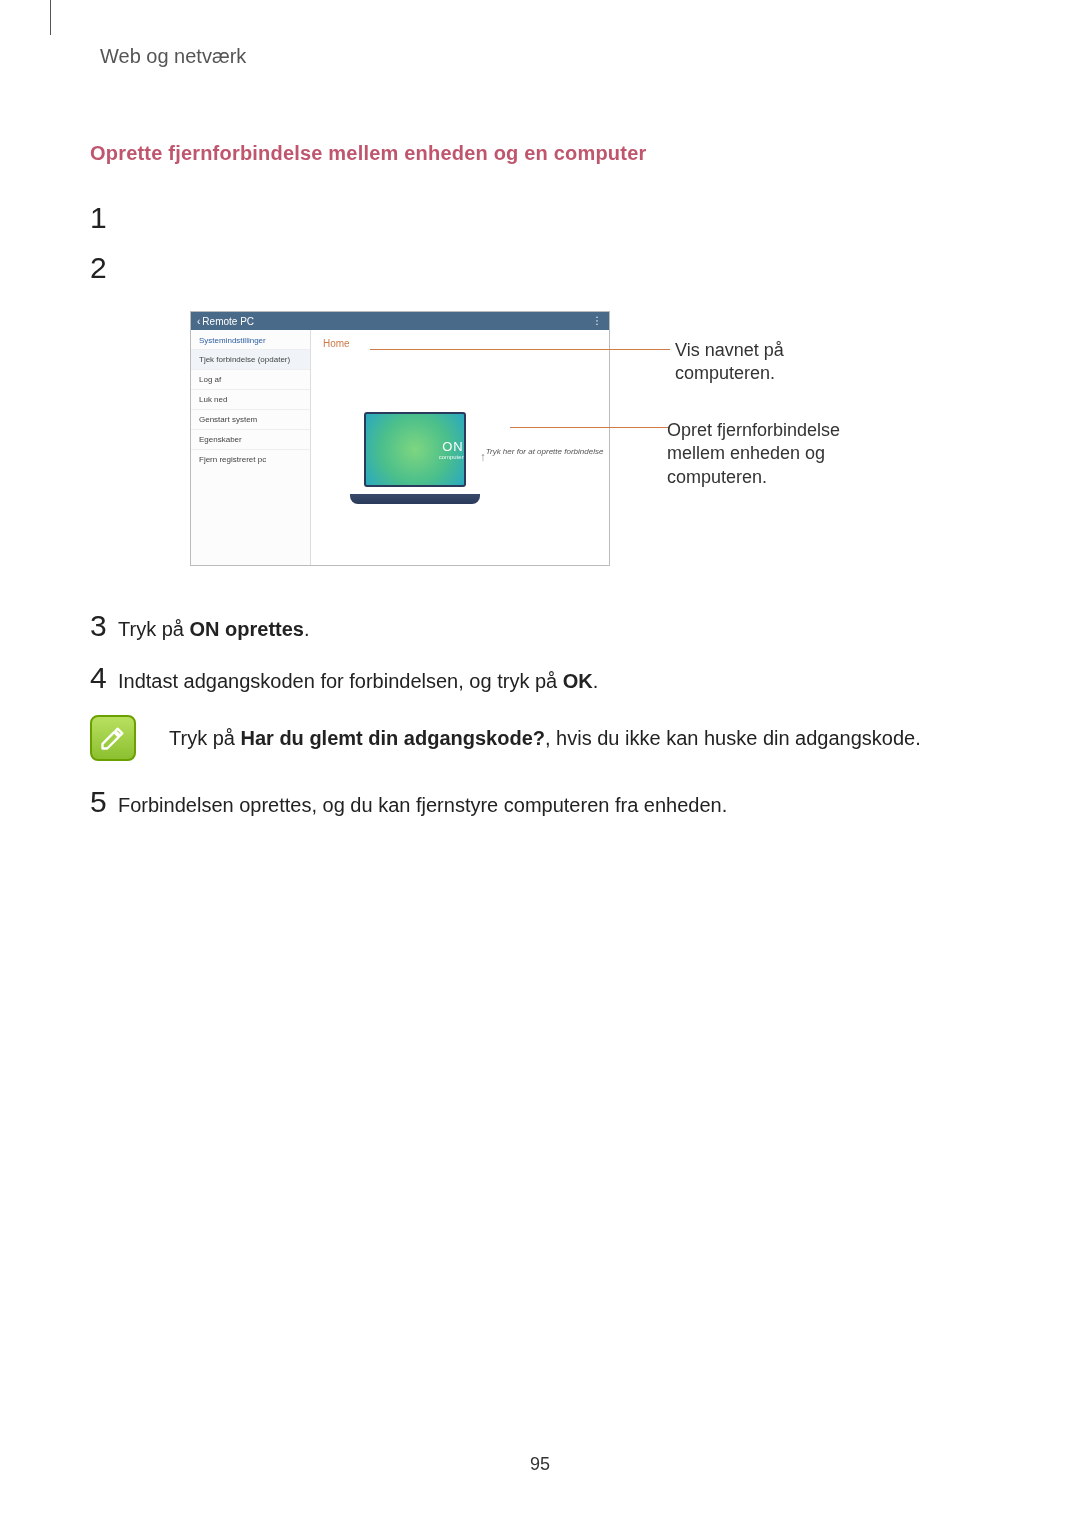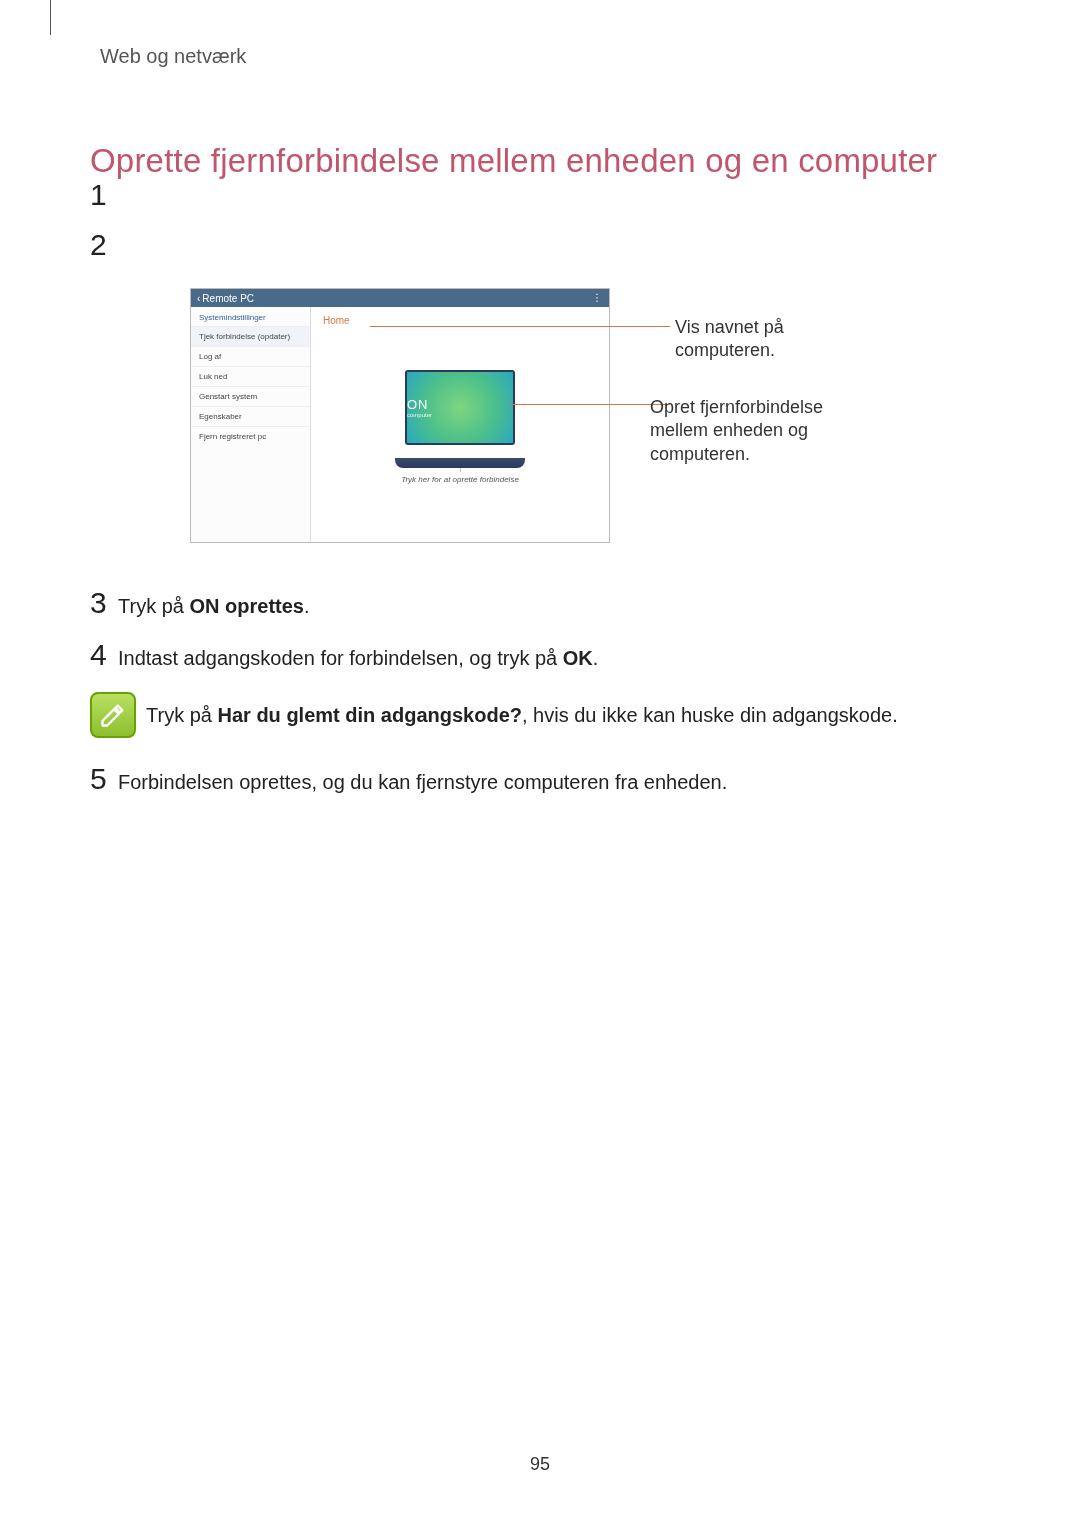--- a/index.html
+++ b/index.html
@@ -23,22 +23,23 @@
     padding: 45px 90px 0 90px;
   }
   .breadcrumb {
     font-size: 20px;
     color: #555;
     margin-bottom: 74px;
     margin-left: 10px;
   }
   h1.title {
     color: #c0566e;
-    font-size: 33px;
-    font-weight: normal;
+    font-size: 20px;
+    font-weight: bold;
+    margin-bottom: 38px;
     letter-spacing: 0.2px;
   }
   .step {
     display: flex;
     align-items: baseline;
     margin-bottom: 20px;
   }
   .step-num {
     font-size: 30px;
     font-weight: 400;
@@ -101,47 +102,47 @@
   .dev-side-item {
     font-size: 8px;
     color: #444;
     padding: 5px 8px;
     border-top: 1px solid #eee;
   }
   .dev-side-item.sel { background: #f0f4f8; }
   .dev-main {
     flex: 1;
     display: flex;
-    flex-direction: column;
+    flex-direction: row;
     align-items: center;
     padding-top: 8px;
     position: relative;
   }
   .home-label {
     font-size: 10px;
     color: #d07a4a;
     align-self: flex-start;
     margin-left: 12px;
     margin-bottom: 30px;
   }
   .laptop {
     width: 130px;
     height: 95px;
     position: relative;
   }
   .screen {
-    width: 110px;
+    width: 102px;
     height: 75px;
-    margin: 14px auto;
+    margin: 8px auto;
     border: 2px solid #2a3a5a;
     border-radius: 3px;
     background: radial-gradient(circle at 50% 50%, #7ed680 0%, #4bbf8b 55%, #2aa8c0 100%);
     display: flex;
     flex-direction: column;
-    align-items: flex-start;
+    align-items: flex-end;
     justify-content: center;
     color: #fff;
     font-size: 12px;
   }
   .on-big { font-size: 13px; letter-spacing: 1px; font-weight: 500;}
   .on-small { font-size: 6px; opacity: 0.9; }
   .base {
     width: 130px;
     height: 10px;
     background: linear-gradient(#3a4a6a,#2a3a5a);
@@ -162,35 +163,35 @@
 
   
   .callout {
     position: absolute;
     font-size: 18px;
     color: #333;
     line-height: 1.3;
     width: 210px;
   }
   .callout.c1 { left: 485px; top: 28px; }
-  .callout.c2 { left: 460px; top: 108px; }
+  .callout.c2 { left: 477px; top: 108px; }
 
   .leader {
     position: absolute;
     height: 1px;
     background: #d07a4a;
   }
   .leader.l1 { top: 38px; left: 180px; width: 300px; }
   .leader.l2 { top: 116px; left: 320px; width: 160px; }
 
   
   .note {
     display: flex;
     align-items: flex-start;
-    gap: 10px;
+    gap: 33px;
     margin: 20px 0 26px 0;
   }
   .note-icon {
     width: 46px;
     height: 46px;
     border: 2px solid #6aa000;
     border-radius: 8px;
     background: linear-gradient(#b8e060,#8cc030);
     display: flex;
     align-items: center;

